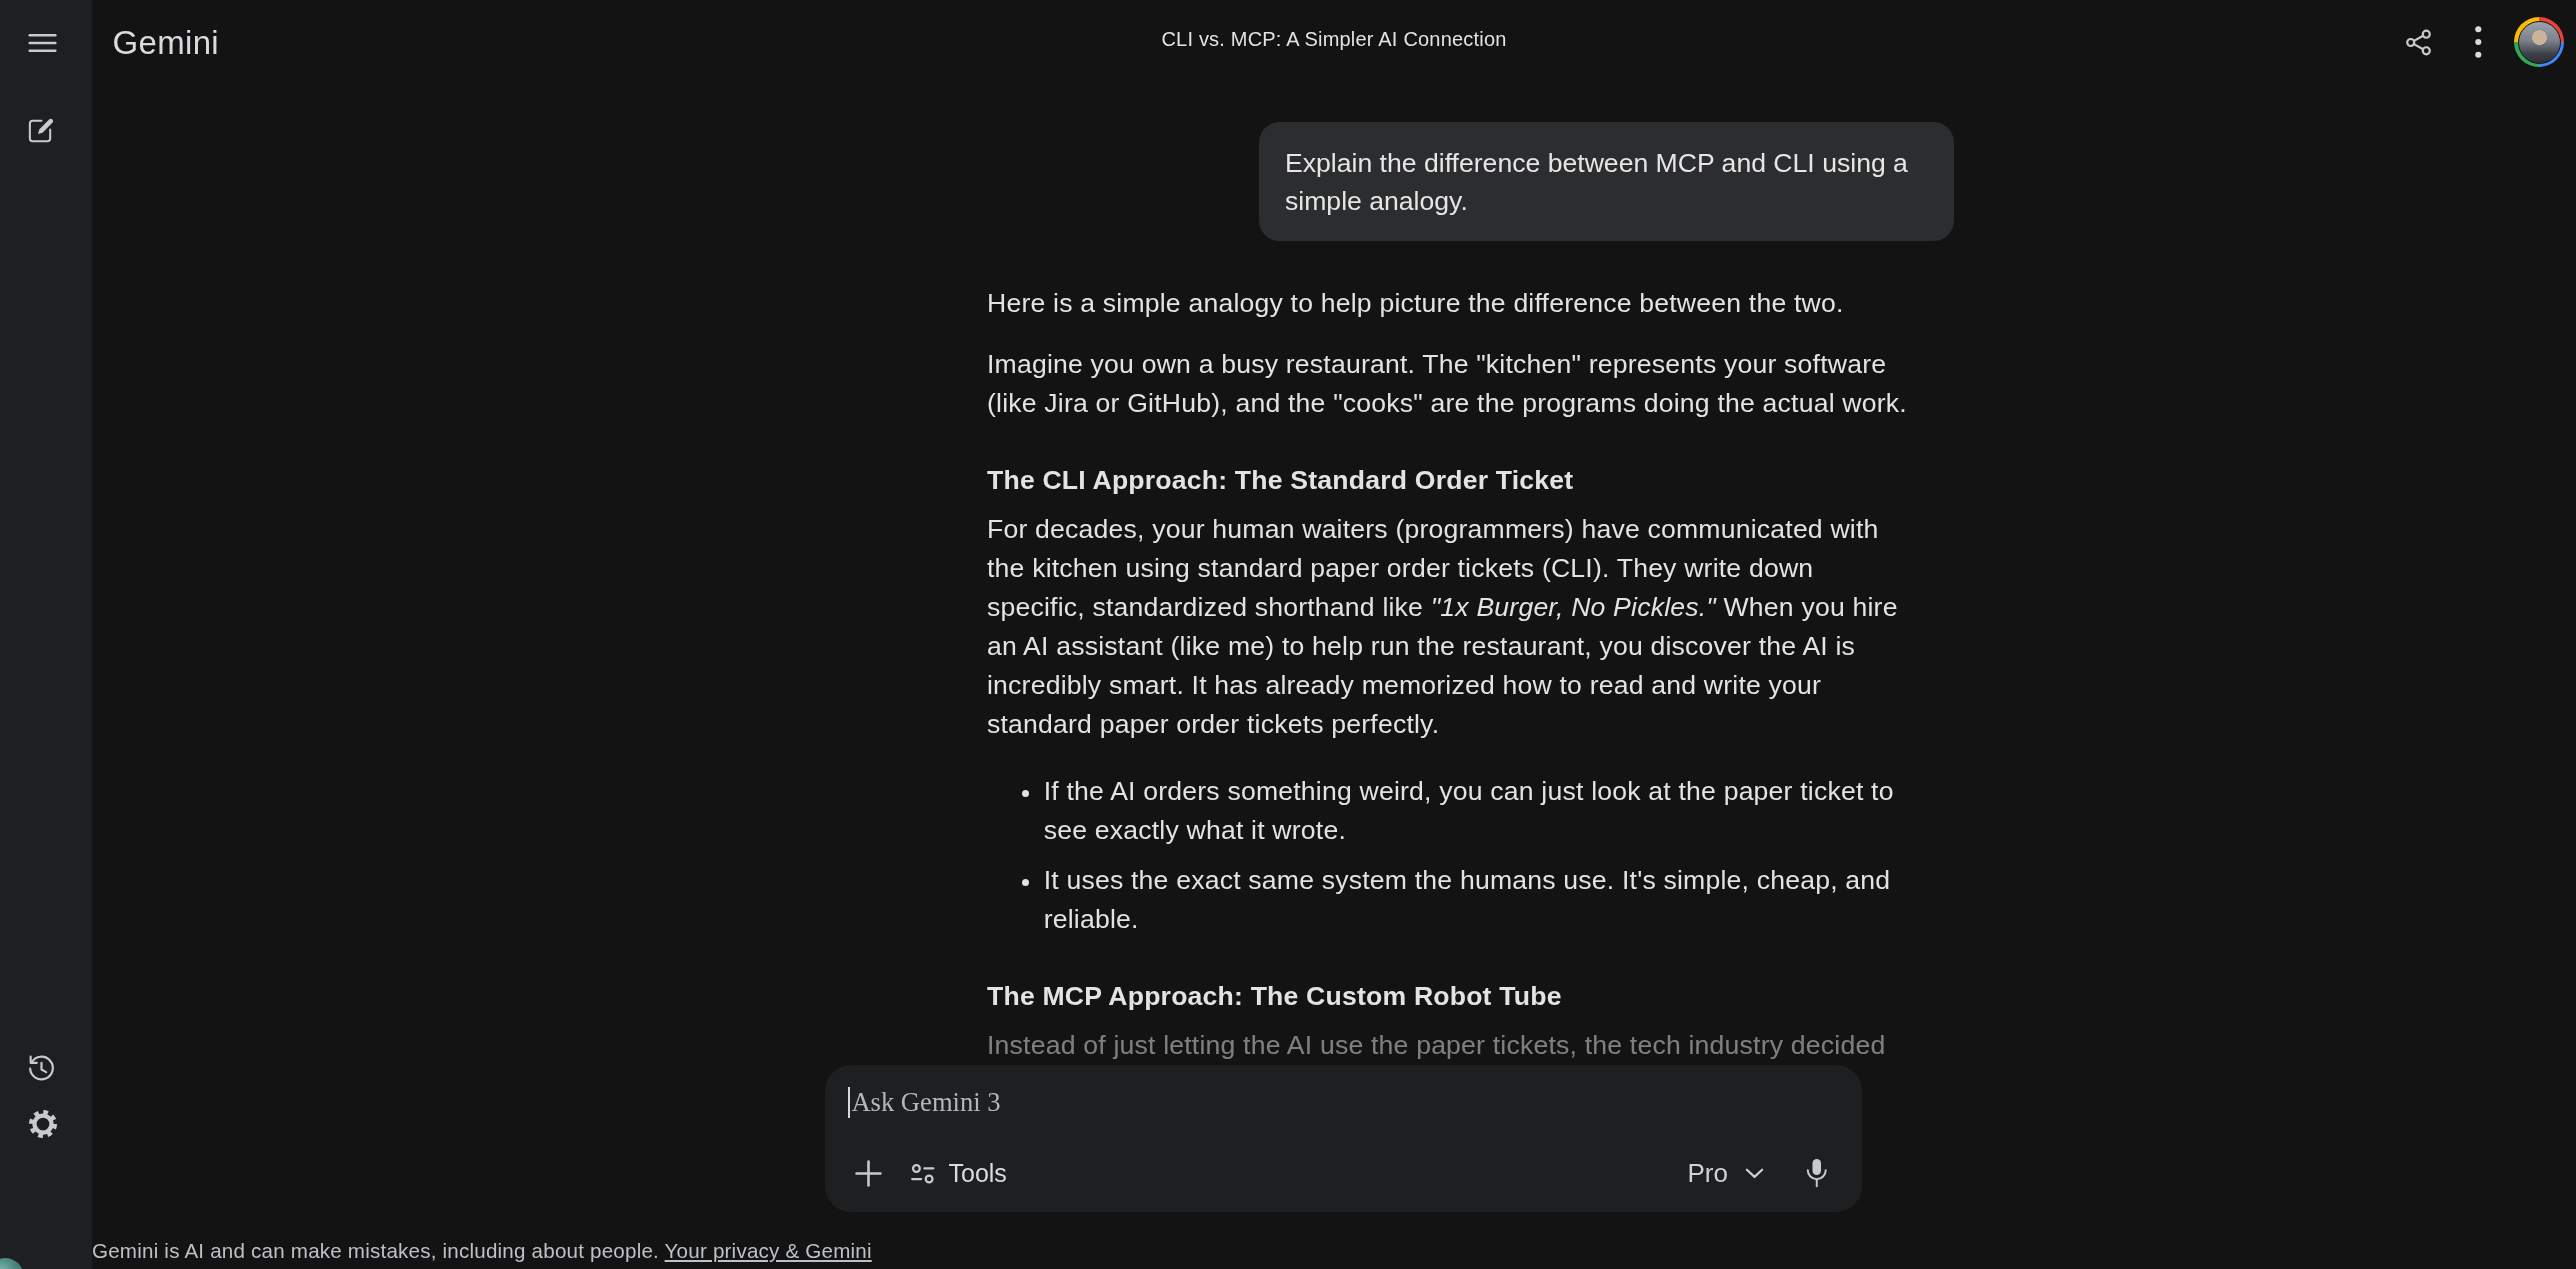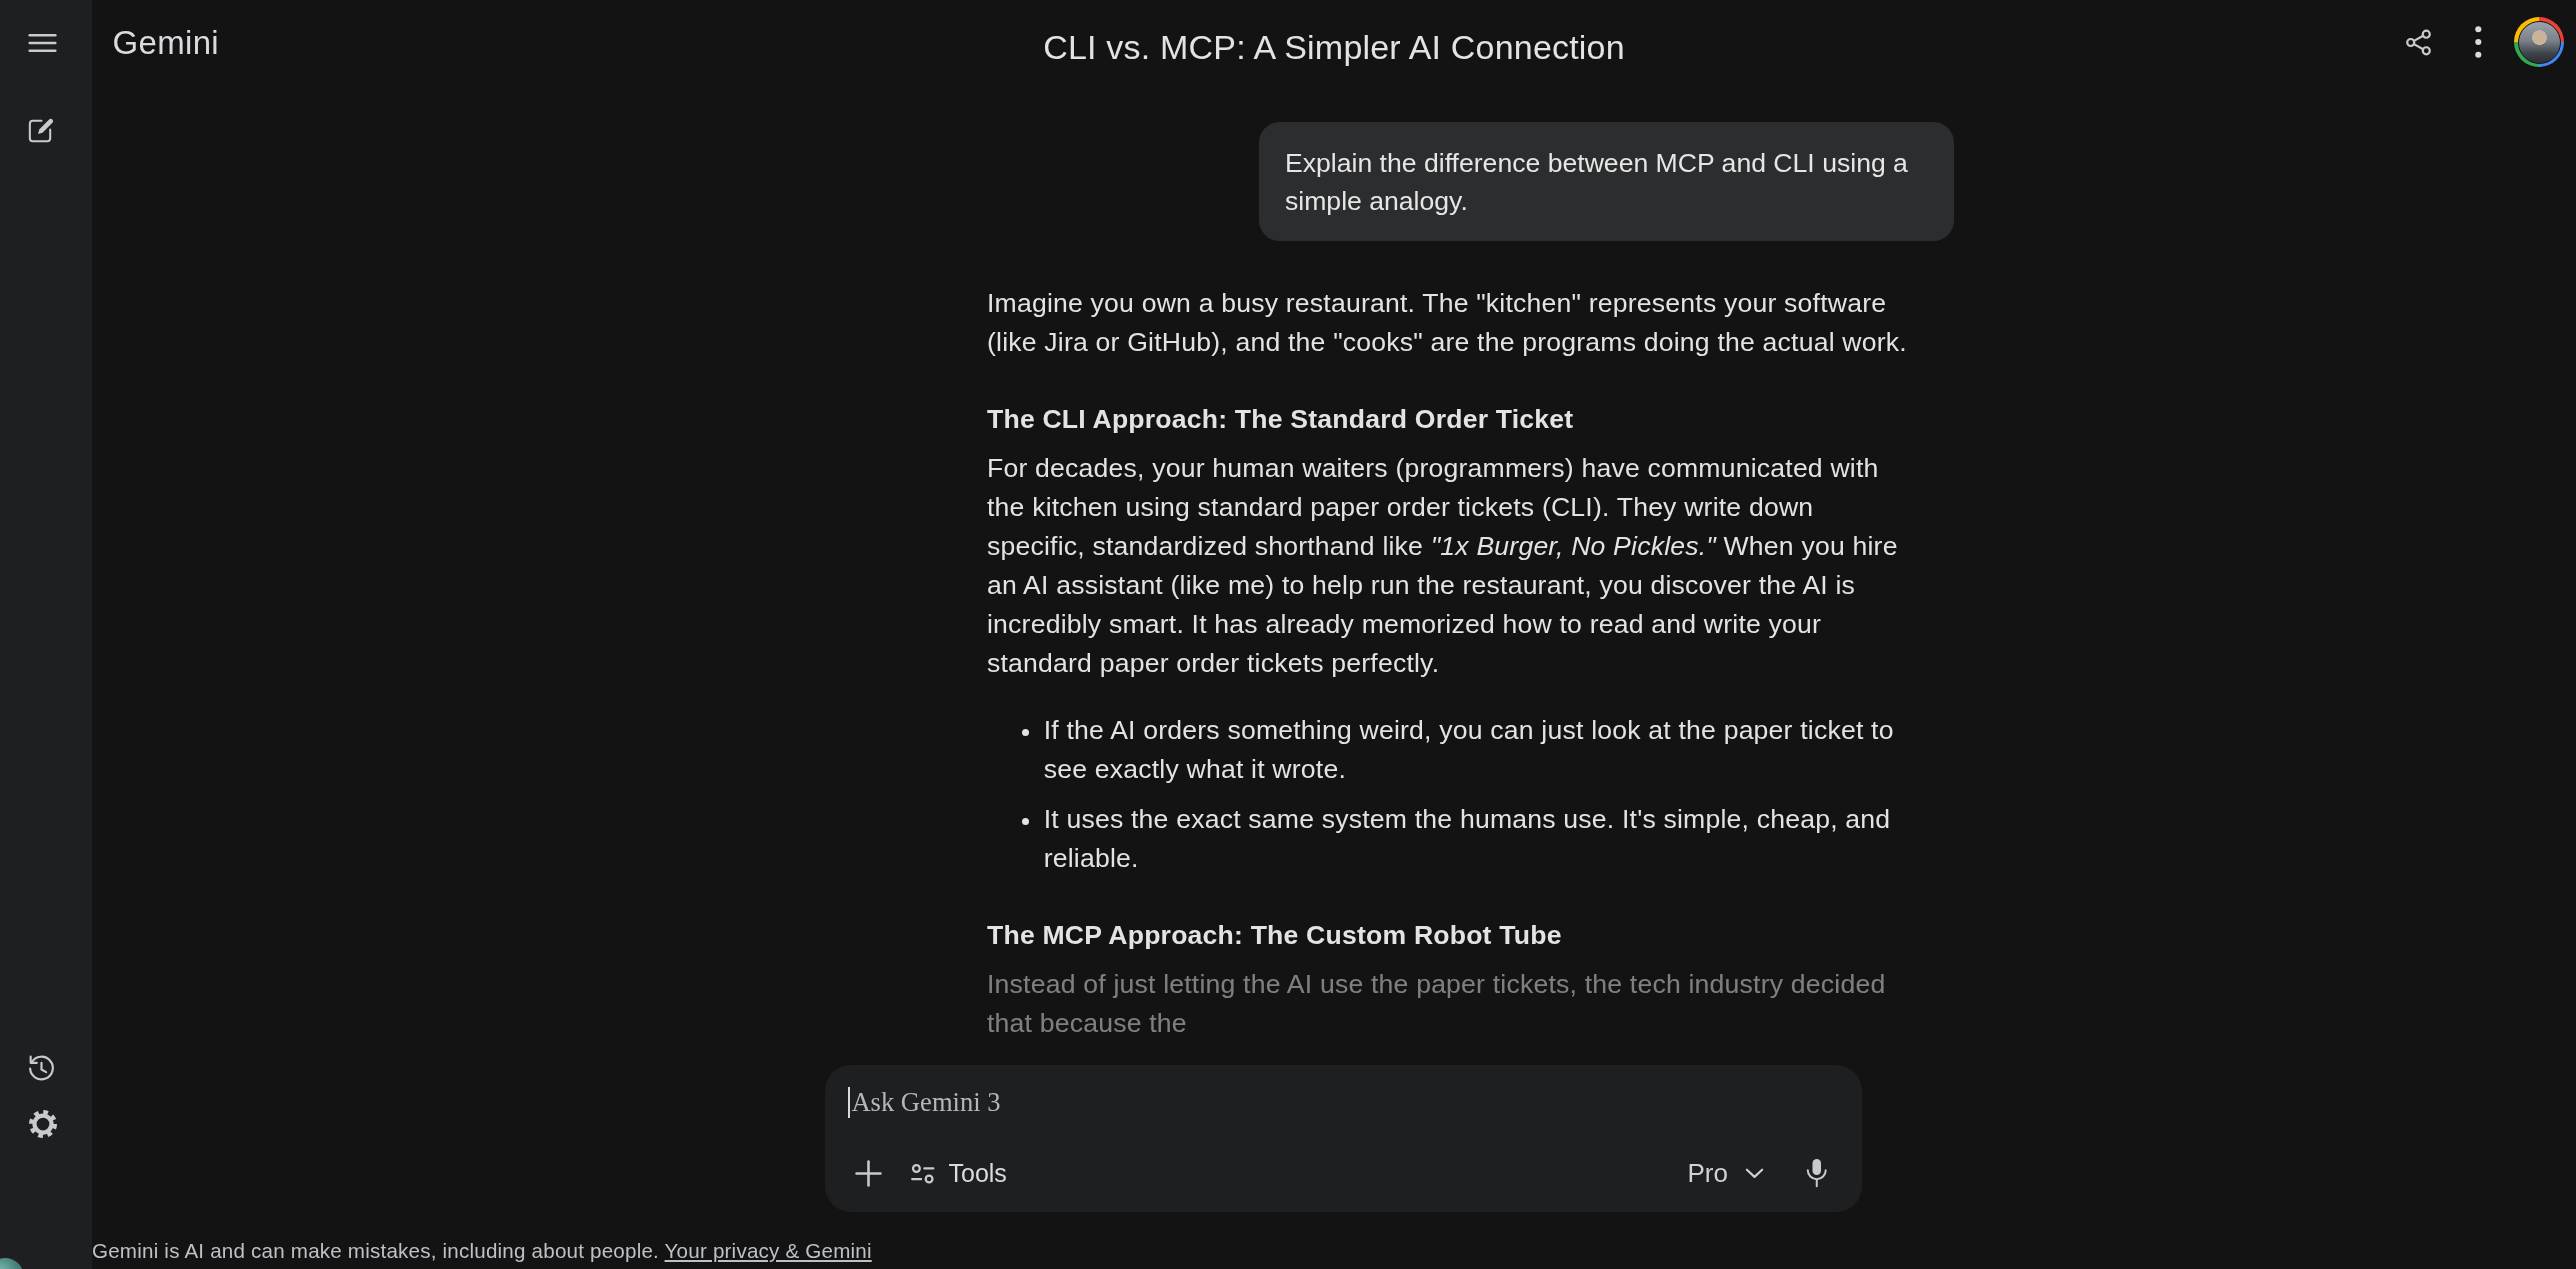--- a/index.html
+++ b/index.html
@@ -30,21 +30,21 @@
   }
 
   
   .topbar { position:absolute; left:92px; right:0; top:0; height:86px; z-index:4; }
   .logo {
     position:absolute; left:20.6px; top:24px; font-size:33px; line-height:38px;
     color:#d9dbde; letter-spacing:0.3px;
   }
   .conv-title {
     position:absolute; left:0; right:0; top:28px; text-align:center;
-    font-size:34px; color:#e3e3e3; letter-spacing:0.2px;
+    font-size:20px; color:#e3e3e3; letter-spacing:0.2px;
   }
   .top-actions { position:absolute; right:12px; top:17px; display:flex; align-items:center; gap:12px; }
   .top-actions .icon-btn { position:static; width:48px; height:48px; }
   .avatar-ring {
     width:50px; height:50px; border-radius:50%; padding:3.4px;
     background:conic-gradient(#ea4335 0 25%, #4285f4 25% 50%, #34a853 50% 75%, #fbbc05 75% 100%);
     display:flex; align-items:center; justify-content:center;
   }
   .avatar {
     width:43px; height:43px; border-radius:50%; border:1.7px solid #131314;
@@ -165,20 +165,21 @@
 
 <main class="chat">
   <div class="user-row">
     <div class="bubble">
       <span>Explain the difference between MCP and CLI using a simple analogy.</span>
     </div>
   </div>
 
 
   <div class="response">
+      <p><span>Here is a simple analogy to help picture the difference between the two.</span></p>
       <p><span>Imagine you own a busy restaurant. The "kitchen" represents your software (like Jira or GitHub), and the "cooks" are the programs doing the actual work.</span></p>
       <h3><span>The CLI Approach: The Standard Order Ticket</span></h3>
       <p><span>For decades, your human waiters (programmers) have communicated with the kitchen using </span><b>standard paper order tickets</b><span> (CLI). They write down specific, standardized shorthand like </span><i>"1x Burger, No Pickles."</i><span> When you hire an AI assistant (like me) to help run the restaurant, you discover the AI is incredibly smart. It has already memorized how to read and write your standard paper order tickets perfectly.</span></p>
       <ul>
         <li><span>If the AI orders something weird, you can just look at the paper ticket to see exactly what it wrote.</span></li>
         <li><span>It uses the exact same system the humans use. It's simple, cheap, and reliable.</span></li>
       </ul>
       <h3><span>The MCP Approach: The Custom Robot Tube</span></h3>
       <p class="faded"><span>Instead of just letting the AI use the paper tickets, the tech industry decided that because the</span></p>
     </div>

